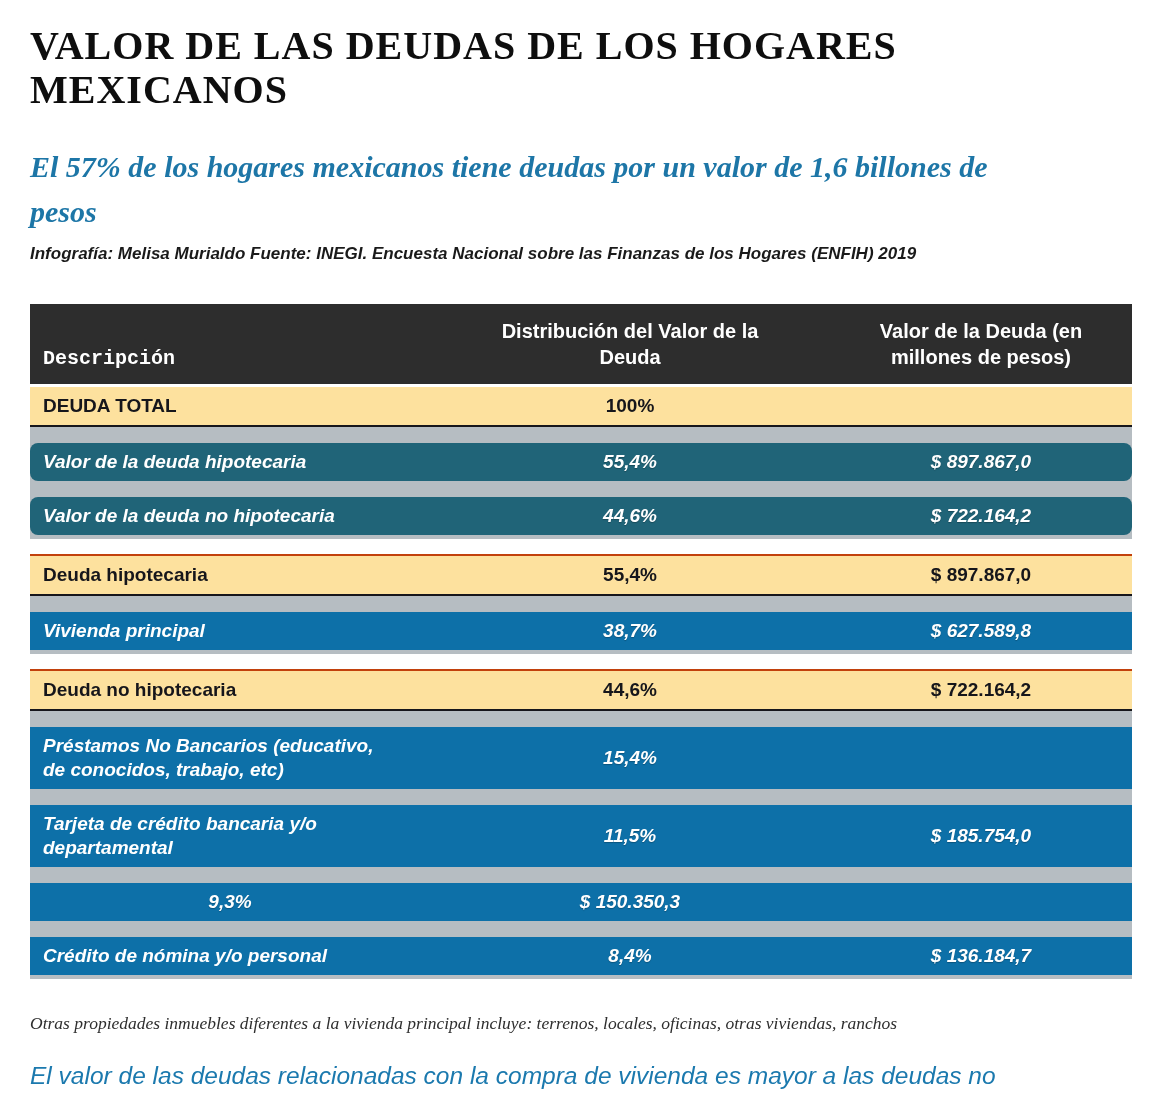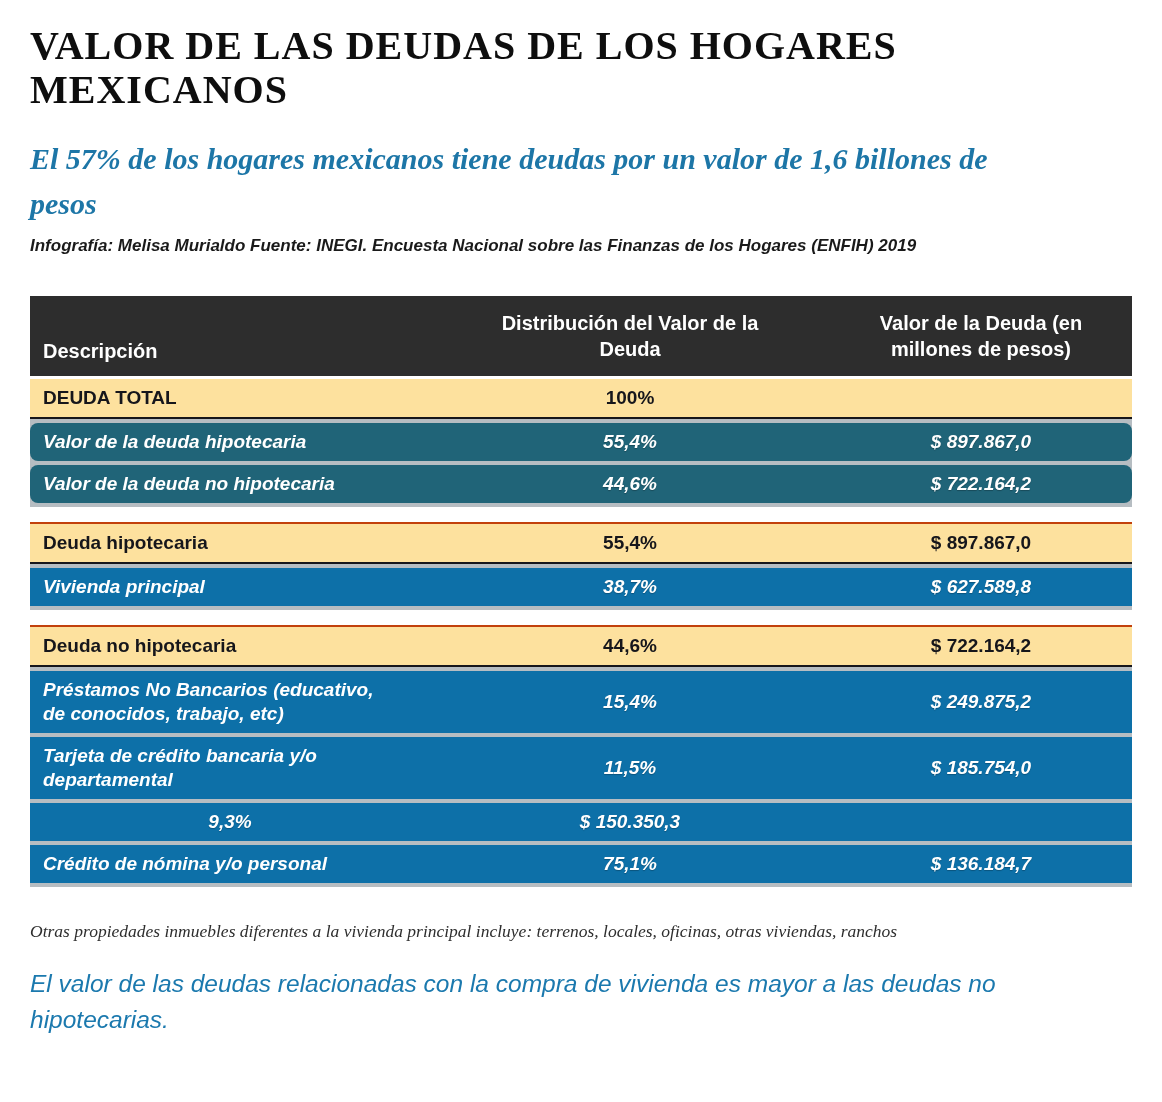--- a/index.html
+++ b/index.html
@@ -21,46 +21,46 @@
     font-family:"Liberation Sans","DejaVu Sans",sans-serif;
   }
   .page{padding:24px 30px 0 30px;width:1072px;}
 
   .title{
     font-family:"Liberation Serif","DejaVu Serif",serif;
     font-weight:bold;font-size:40px;letter-spacing:1px;
     color:var(--title_text);line-height:1.1;
   }
   .subtitle{
-    margin-top:24px;
+    margin-top:32px;
     font-family:"Liberation Serif","DejaVu Serif",serif;
     font-weight:bold;font-style:italic;
     font-size:30px;line-height:1.5;
     color:var(--subtitle_blue);
     max-width:1080px;
   }
   .credit{
     margin-top:10px;
     font-weight:bold;font-style:italic;
     font-size:17px;color:#1a1a1a;
   }
 
   .debt-table{margin-top:40px;width:1102px;}
   .thead{
     display:grid;grid-template-columns:400px 400px 1fr;
     align-items:center;
     background:var(--header_bg);color:#ffffff;
     height:80px;font-weight:bold;font-size:20px;line-height:1.3;
   }
-  .thead .h-desc{align-self:end;padding:0 0 12px 13px;}
+  .thead .h-desc{align-self:end;padding:0 0 12px 13px;font-family:Liberation Mono, monospace;}
   .thead .h-mid,.thead .h-val{text-align:center;white-space:pre-line;padding:0 10px;}
 
   .tbody{margin-top:3px;}
   .section{
-    display:flex;flex-direction:column;gap:4px;
+    display:flex;flex-direction:column;gap:16px;
     background:var(--separator);
     border-bottom:4px solid var(--separator);
   }
   .section + .section{margin-top:15px;}
 
   .row{
     display:grid;grid-template-columns:400px 400px 1fr;
     align-items:center;
     min-height:38px;
     font-weight:bold;font-size:19px;line-height:1.26;
@@ -138,35 +138,34 @@
         <div class="section">
           <div class="row yellow">
             <div class="cell-desc">Deuda no hipotecaria</div>
             <div class="cell-pct">44,6%</div>
             <div class="cell-val">$ 722.164,2</div>
           </div>
           <div class="row blue">
             <div class="cell-desc">Préstamos No Bancarios (educativo,
 de conocidos, trabajo, etc)</div>
             <div class="cell-pct">15,4%</div>
-            <div class="cell-val">$ 249.875,2</div>
           </div>
           <div class="row blue">
             <div class="cell-desc">Tarjeta de crédito bancaria y/o
 departamental</div>
             <div class="cell-pct">11,5%</div>
             <div class="cell-val">$ 185.754,0</div>
           </div>
           <div class="row blue">
             <div class="cell-pct">9,3%</div>
             <div class="cell-val">$ 150.350,3</div>
           </div>
           <div class="row blue">
             <div class="cell-desc">Crédito de nómina y/o personal</div>
-            <div class="cell-pct">75,1%</div>
+            <div class="cell-pct">8,4%</div>
             <div class="cell-val">$ 136.184,7</div>
           </div>
         </div>
       </div>
   </div>
 
   <div class="footnote">Otras propiedades inmuebles diferentes a la vivienda principal incluye: terrenos, locales, oficinas, otras viviendas, ranchos</div>
 
   <div class="takeaway">El valor de las deudas relacionadas con la compra de vivienda es mayor a las deudas no hipotecarias.</div>
 

